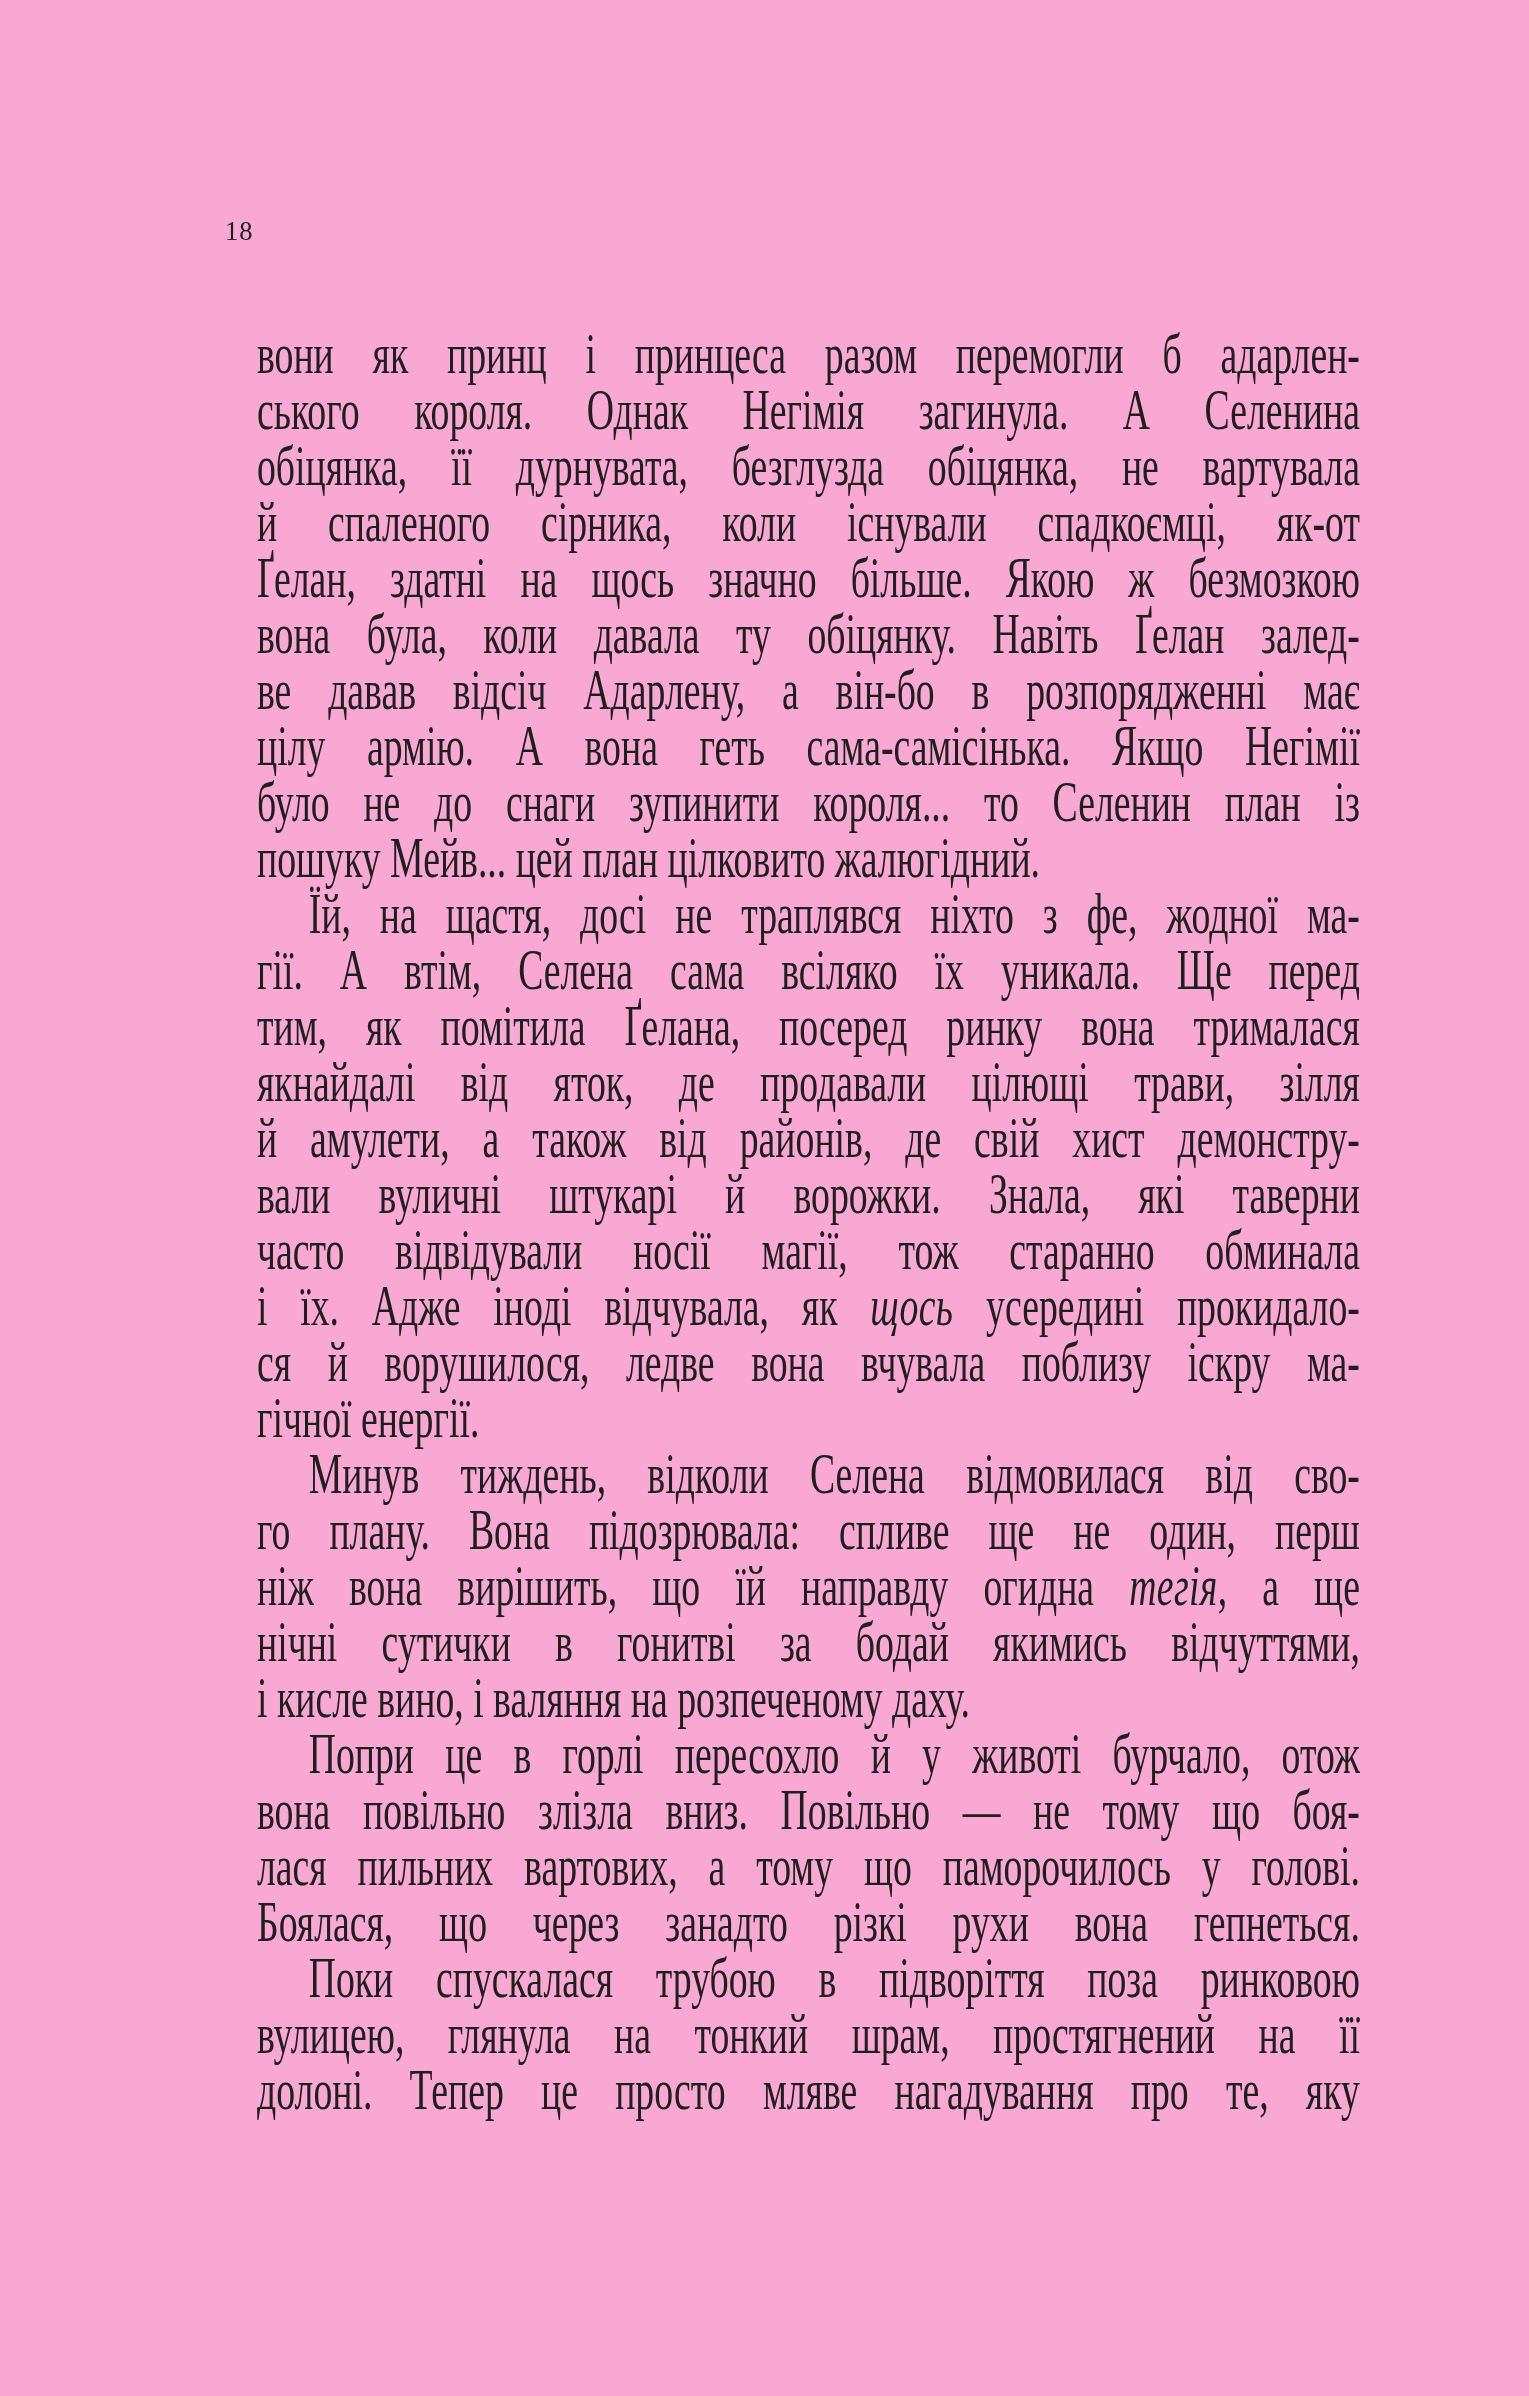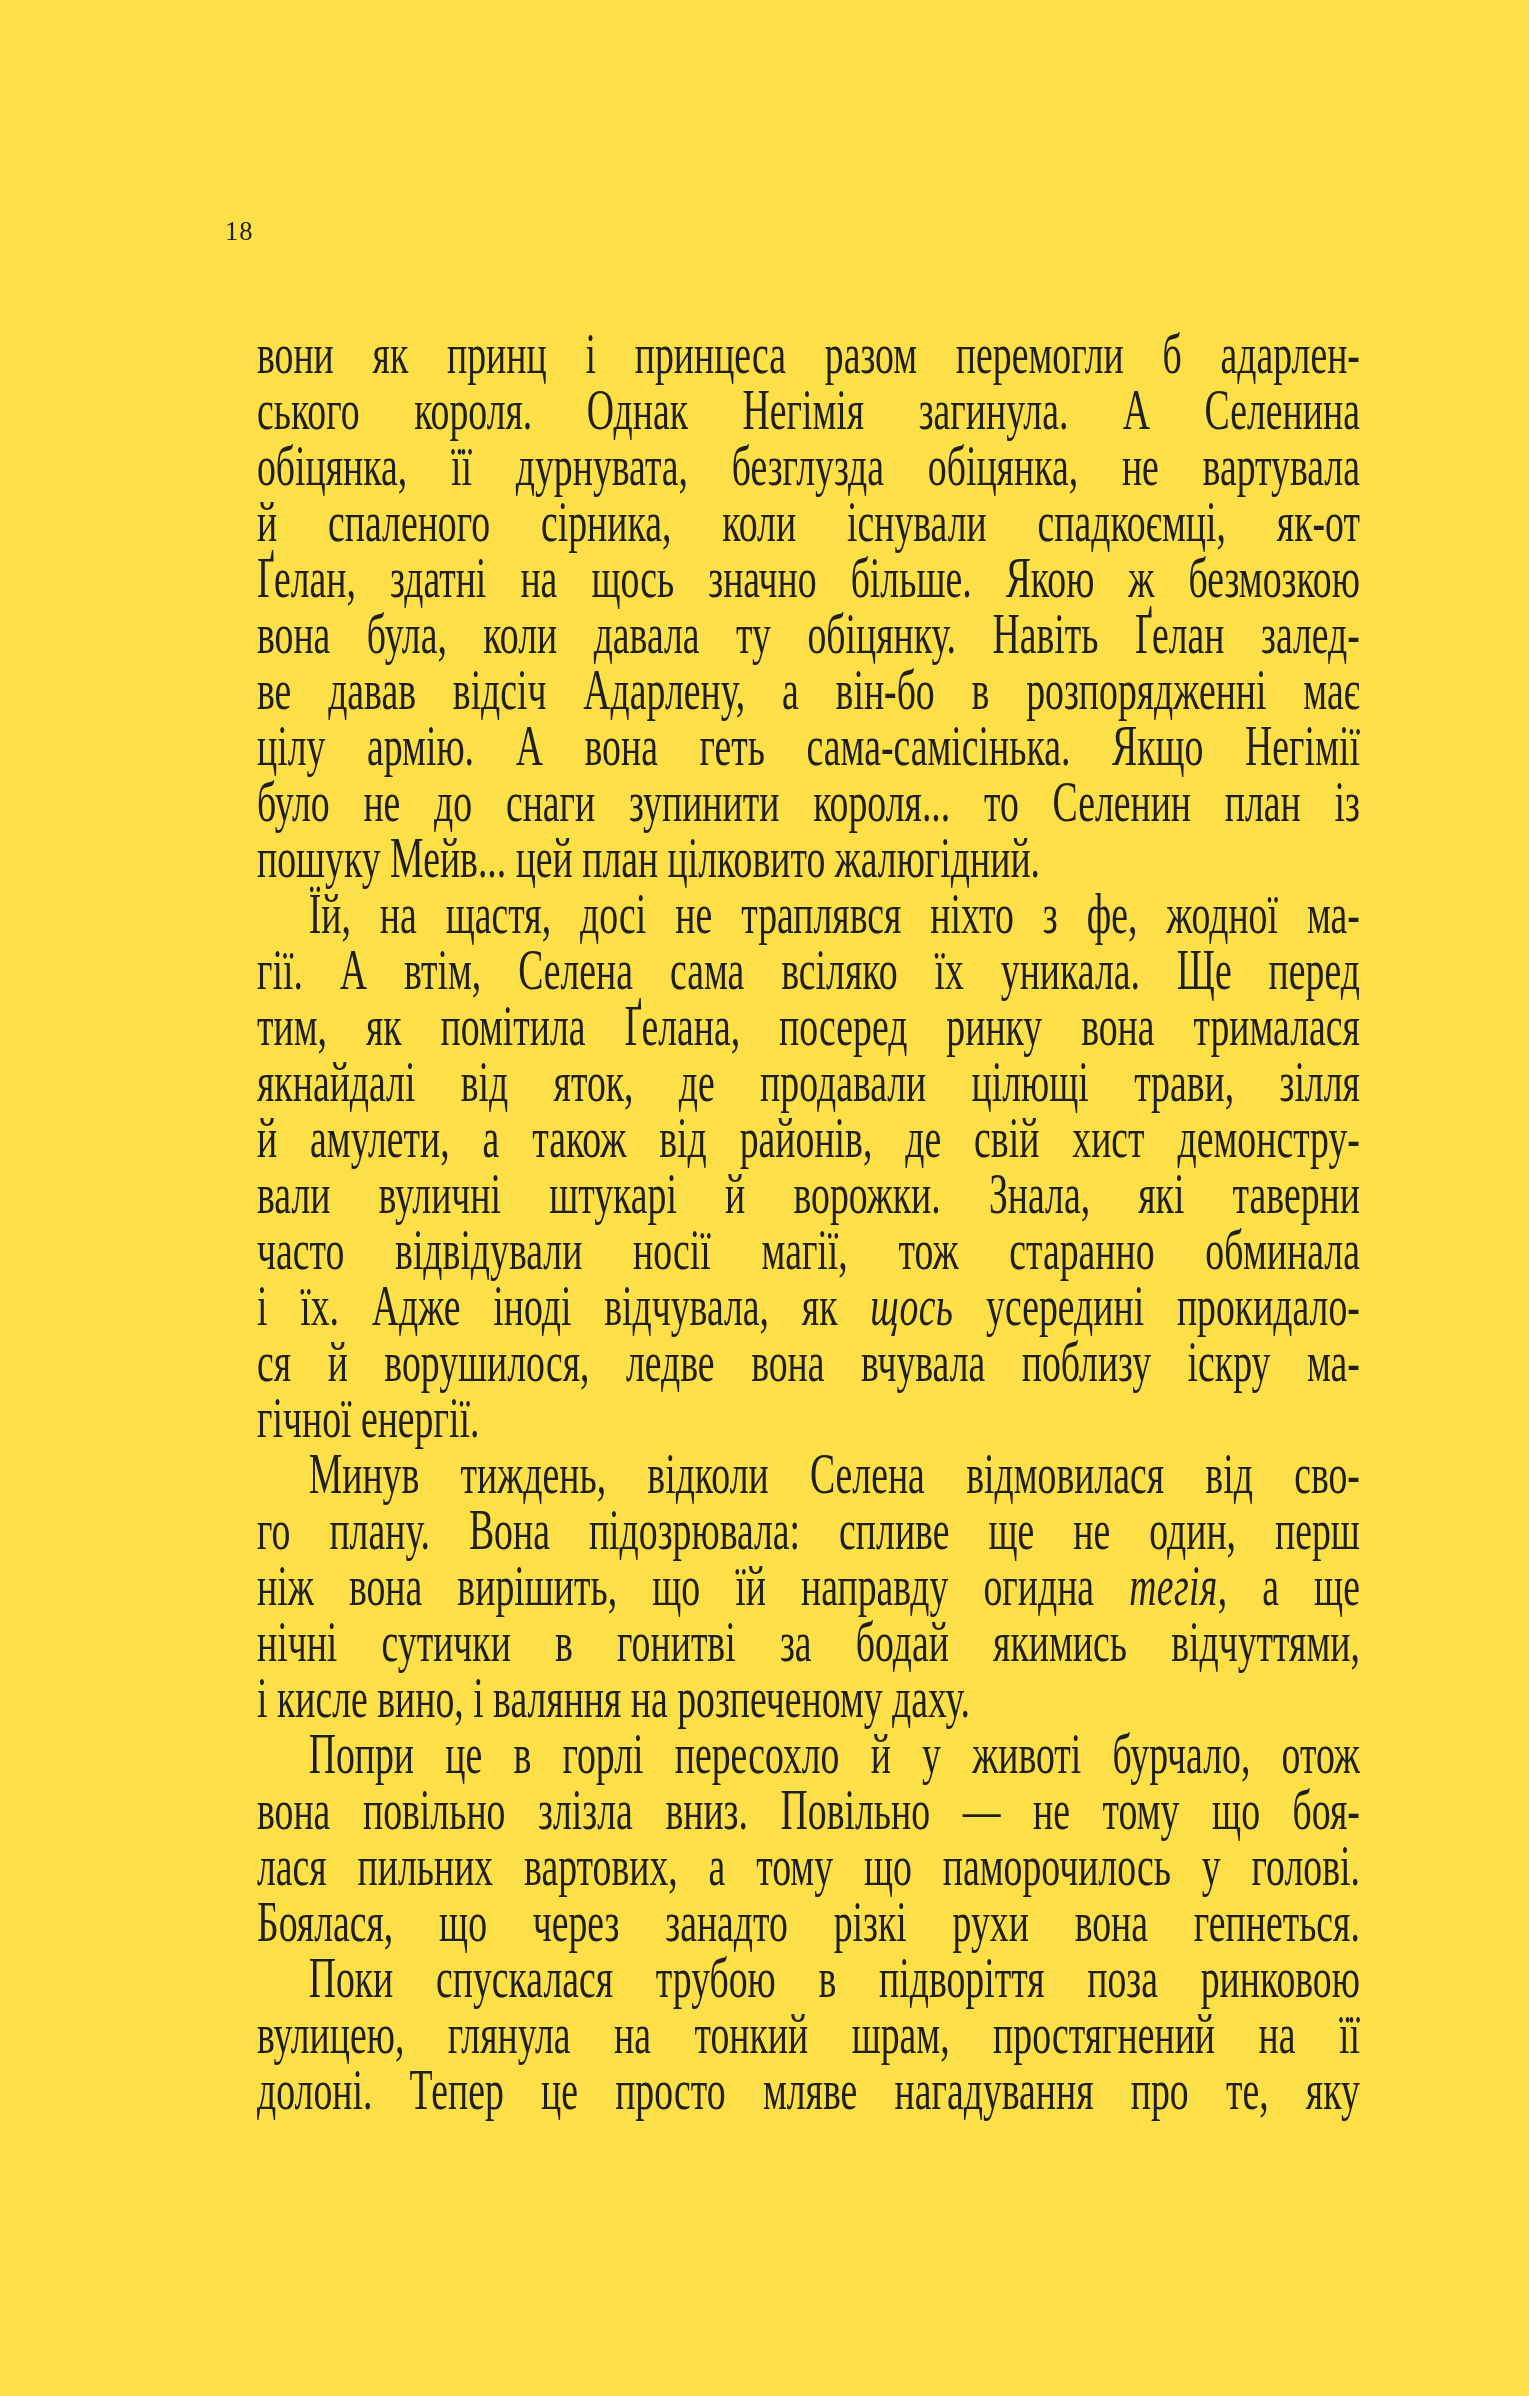--- a/index.html
+++ b/index.html
@@ -13,21 +13,21 @@
     background: #ffffff;
     font-family: "Liberation Serif", "DejaVu Serif", serif;
     color: #1f1f1f;
     overflow: hidden;
   }
   .page {
     position: absolute;
     left: 0; top: 0;
     width: 1529px;
     height: 2396px;
-    background: #fde047;
+    background: #f9a8d4;
   }
   .page-number {
     position: absolute;
     left: 225px;
     top: 218px;
     font-size: 26.5px;
     line-height: 26.5px;
     letter-spacing: 1px;
     color: #1f1f1f;
   }

